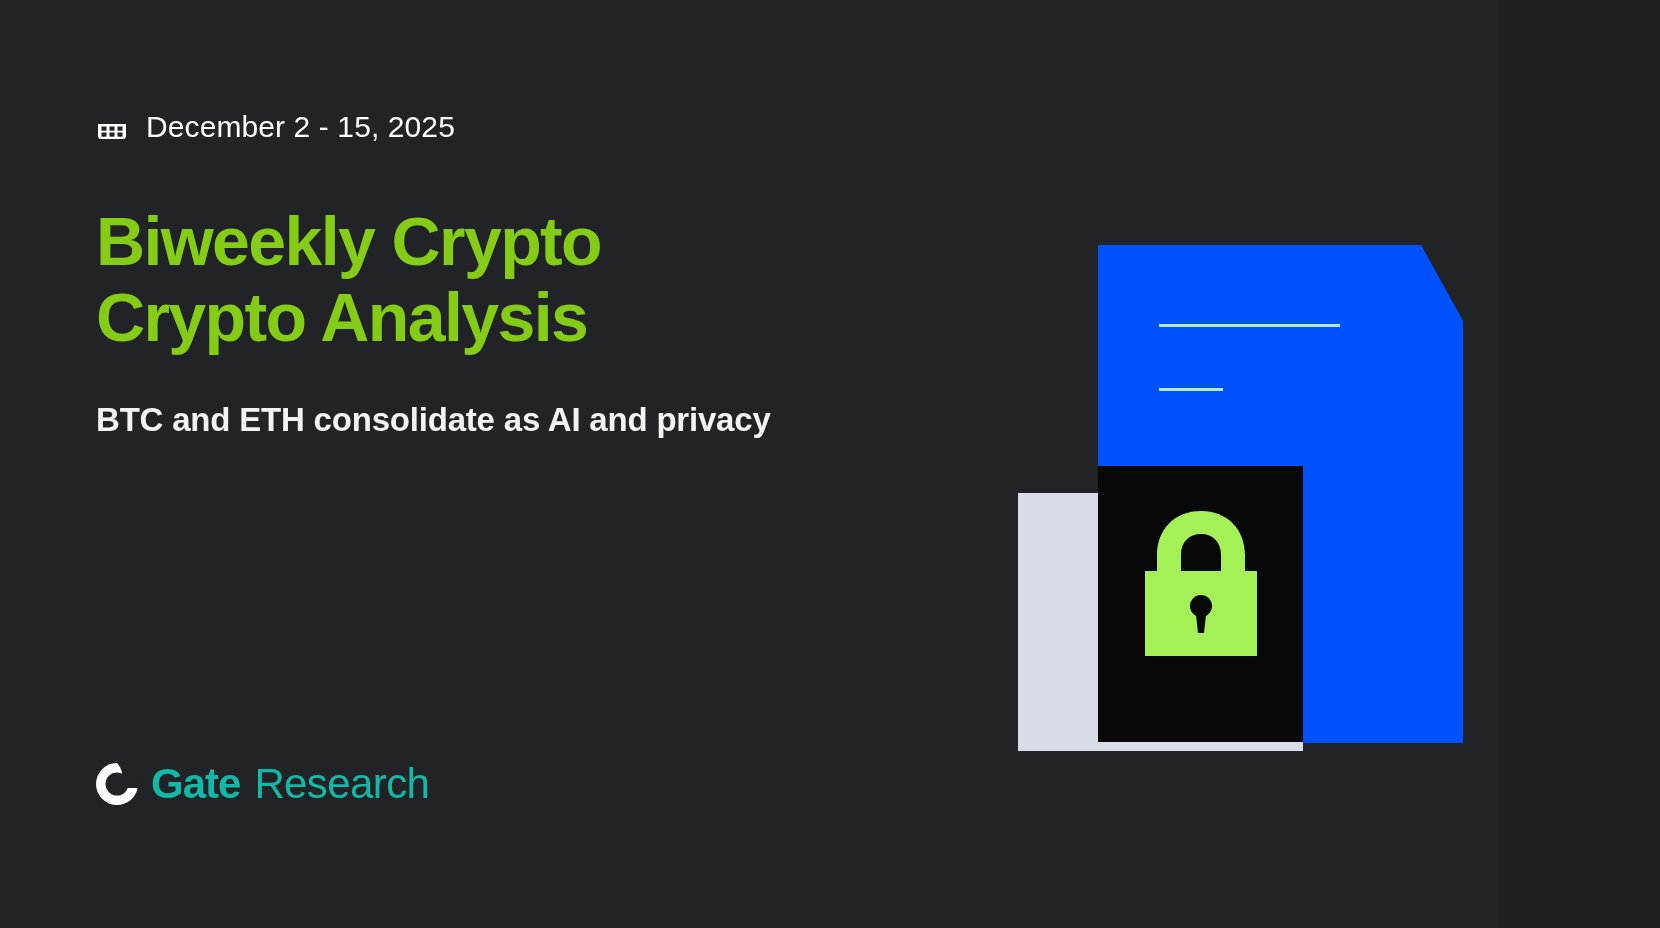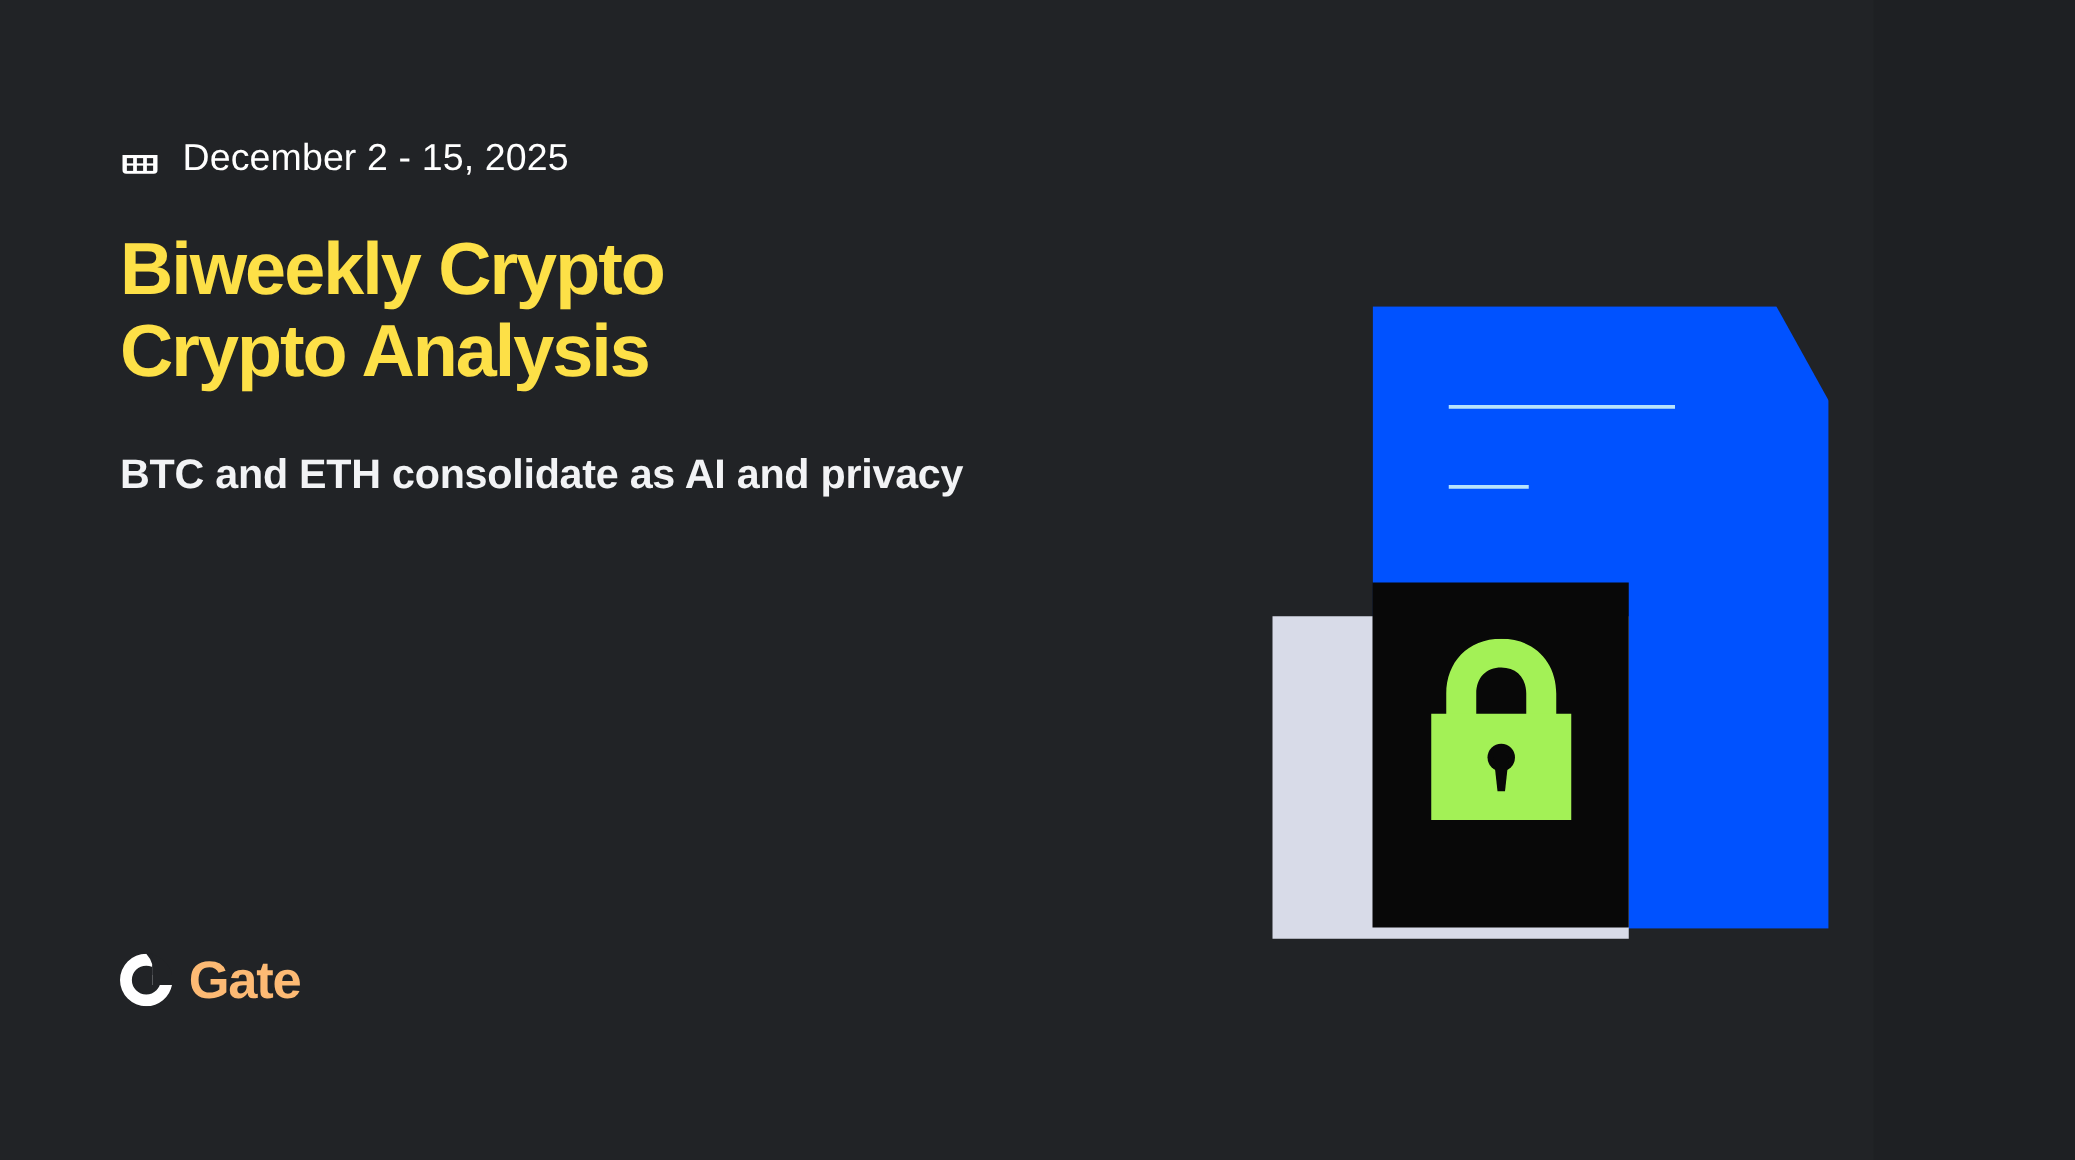--- a/index.html
+++ b/index.html
@@ -31,23 +31,23 @@
   .cal-icon { width:32px; height:32px; display:block; }
   .date-text {
     color:#ffffff;
     font-size:30px;
     letter-spacing:0.1px;
     line-height:1;
     white-space:nowrap;
   }
 
   .headline {
-    margin-top:32px;
-    color:#fde047;
-    font-size:59px;
+    margin-top:53px;
+    color:#84cc16;
+    font-size:68px;
     font-weight:bold;
     line-height:1.12;
     letter-spacing:-1.6px;
     max-width:800px;
   }
 
   .subtitle {
     margin-top:42px;
     color:#f2f3f5;
     font-size:33px;
@@ -63,21 +63,21 @@
     left:96px; top:761px;
     display:flex;
     align-items:center;
     gap:13px;
     height:46px;
   }
   .logo-mark { width:42px; height:42px; display:block; }
   .logo-word {
     display:flex;
     align-items:center;
-    color:#fdba74;
+    color:#14b8a6;
     font-size:42px;
     line-height:1;
     letter-spacing:-1px;
   }
   .logo-gate { font-weight:bold; }
   .logo-research { font-weight:normal; margin-left:14px; letter-spacing:-0.6px; }
 
   
   .art {
     position:absolute;
@@ -166,16 +166,17 @@
 
   <div class="logo-row">
     <svg class="logo-mark" viewBox="0 0 42 42">
       <path d="M21 0 A21 21 0 1 0 21 42 A21 21 0 0 0 41.6 25 L26 25 L26 9 A21 21 0 0 0 21 0 Z
                M21 9.5 A11.5 11.5 0 1 1 21 32.5 A11.5 11.5 0 0 1 21 9.5 Z" fill="#ffffff"></path>
       <path d="M26 9 L41.6 9 L41.6 25 L26 25 Z" fill="#212326"></path>
       <path d="M21 0 A21 21 0 0 1 41.6 17 L26 17 L26 0 Z" fill="#212326"></path>
     </svg>
     <div class="logo-word">
       <span class="logo-gate">Gate</span>
+      <span class="logo-research">Research</span>
     </div>
   </div>
 
 </div>
 
 </body></html>

